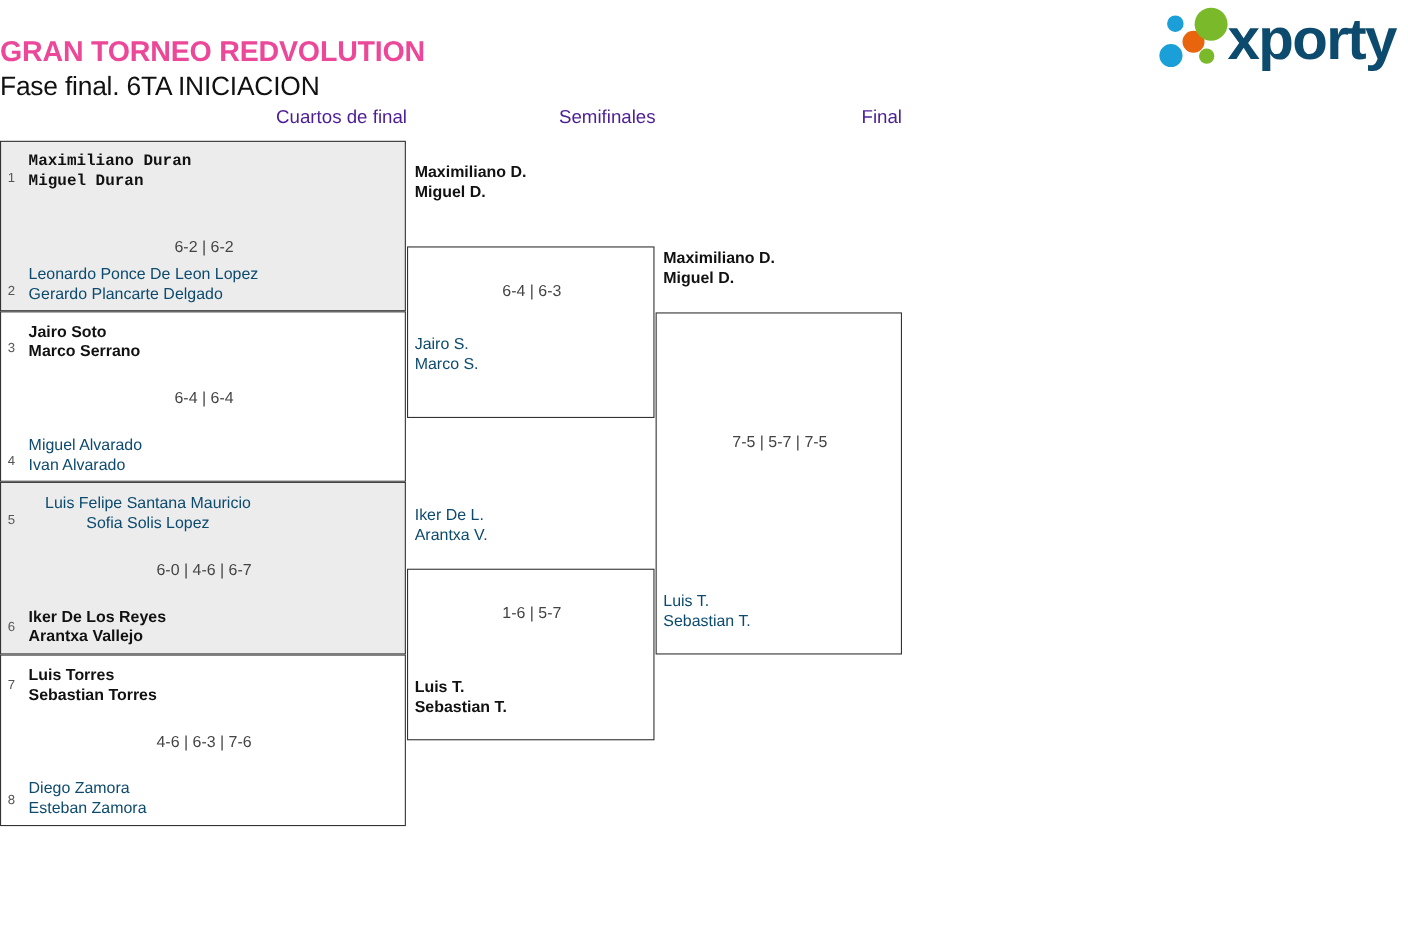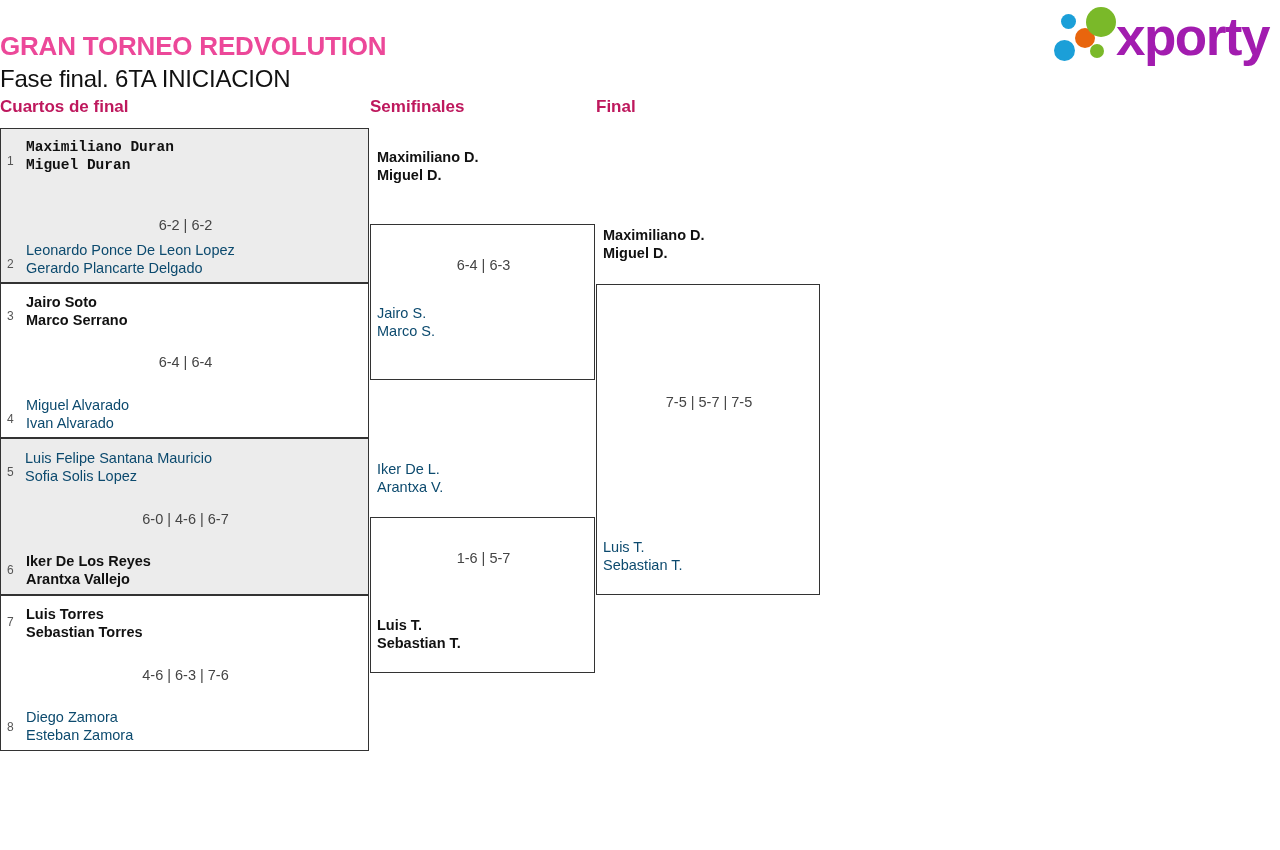--- a/index.html
+++ b/index.html
@@ -66,32 +66,32 @@
   #logo-dot-blue-bot   { left: 6px;  top: 34px; width: 21px; height: 21px; background: #1b9fd8; }
   #logo-dot-orange     { left: 27px; top: 22px; width: 20px; height: 20px; background: #e8650d; }
   #logo-dot-green-big  { left: 38px; top: 1px;  width: 30px; height: 30px; background: #7ab929; }
   #logo-dot-green-small{ left: 42px; top: 38px; width: 14px; height: 14px; background: #7ab929; }
   #logo-wordmark {
     position: absolute;
     left: 68px;
     top: 2px;
     font-size: 53px;
     font-weight: 700;
-    color: #a21caf;
+    color: #0c4a6e;
     letter-spacing: -1.5px;
     line-height: 58px;
   }
 
   
   .round-header {
     position: absolute;
     font-size: 17px;
-    font-weight: 700;
-    color: #be185d;
-    text-align: left;
+    font-weight: 400;
+    color: #4c1d95;
+    text-align: right;
     white-space: nowrap;
   }
   #round-header-0 { left: 0px;   top: 97px; width: 370px; }
   #round-header-1 { left: 370px; top: 97px; width: 226px; }
   #round-header-2 { left: 596px; top: 97px; width: 224px; }
 
   
   #bracket {
     position: absolute;
     left: 0;
@@ -207,21 +207,21 @@
     <div class="score" style="left:0px; top:69px; width:369px;">6-4 | 6-4</div>
     <div class="seed" style="left:6px; top:128px;">4</div>
     <div class="team loser" style="left:25px; top:112px;">
       <span class="pname">Miguel Alvarado</span>
       <span class="pname">Ivan Alvarado</span>
     </div>
   </div>
 
   <div class="qf-match shaded" style="top:438px; height:157px;">
     <div class="seed" style="left:6px; top:26px;">5</div>
-    <div class="team loser" style="left:24px; top:10px;">
+    <div class="team loser" style="left:40px; top:10px;text-align:center;">
       <span class="pname">Luis Felipe Santana Mauricio</span>
       <span class="pname">Sofia Solis Lopez</span>
     </div>
     <div class="score" style="left:0px; top:71px; width:369px;">6-0 | 4-6 | 6-7</div>
     <div class="seed" style="left:6px; top:124px;">6</div>
     <div class="team winner" style="left:25px; top:113px;">
       <span class="pname">Iker De Los Reyes</span>
       <span class="pname">Arantxa Vallejo</span>
     </div>
   </div>

